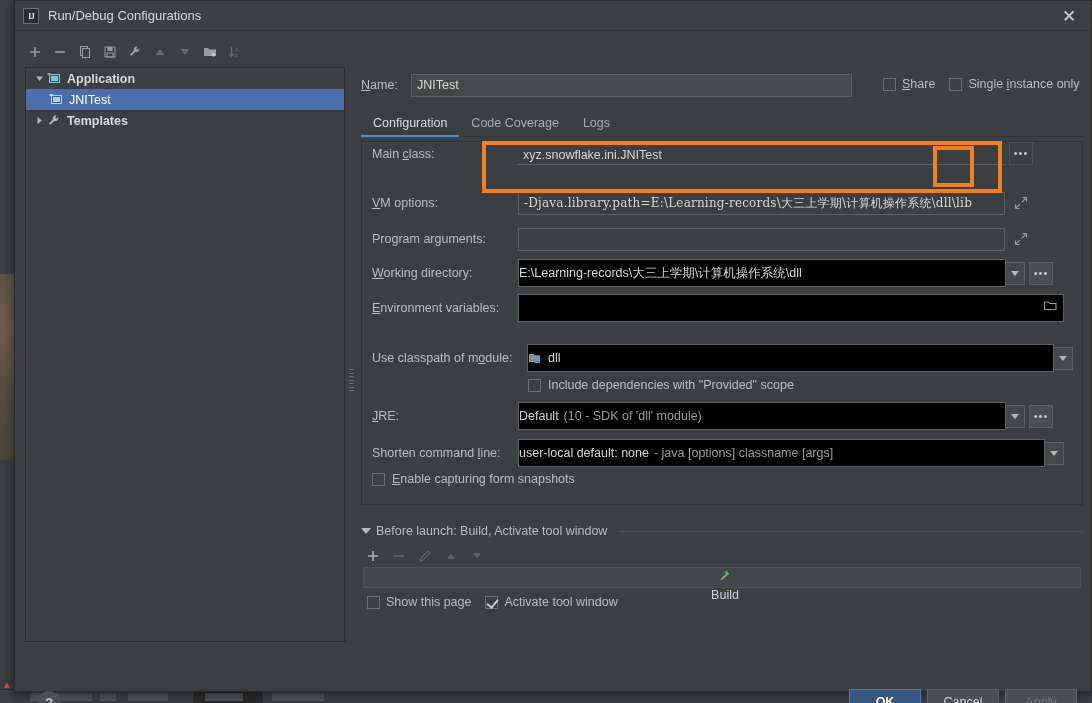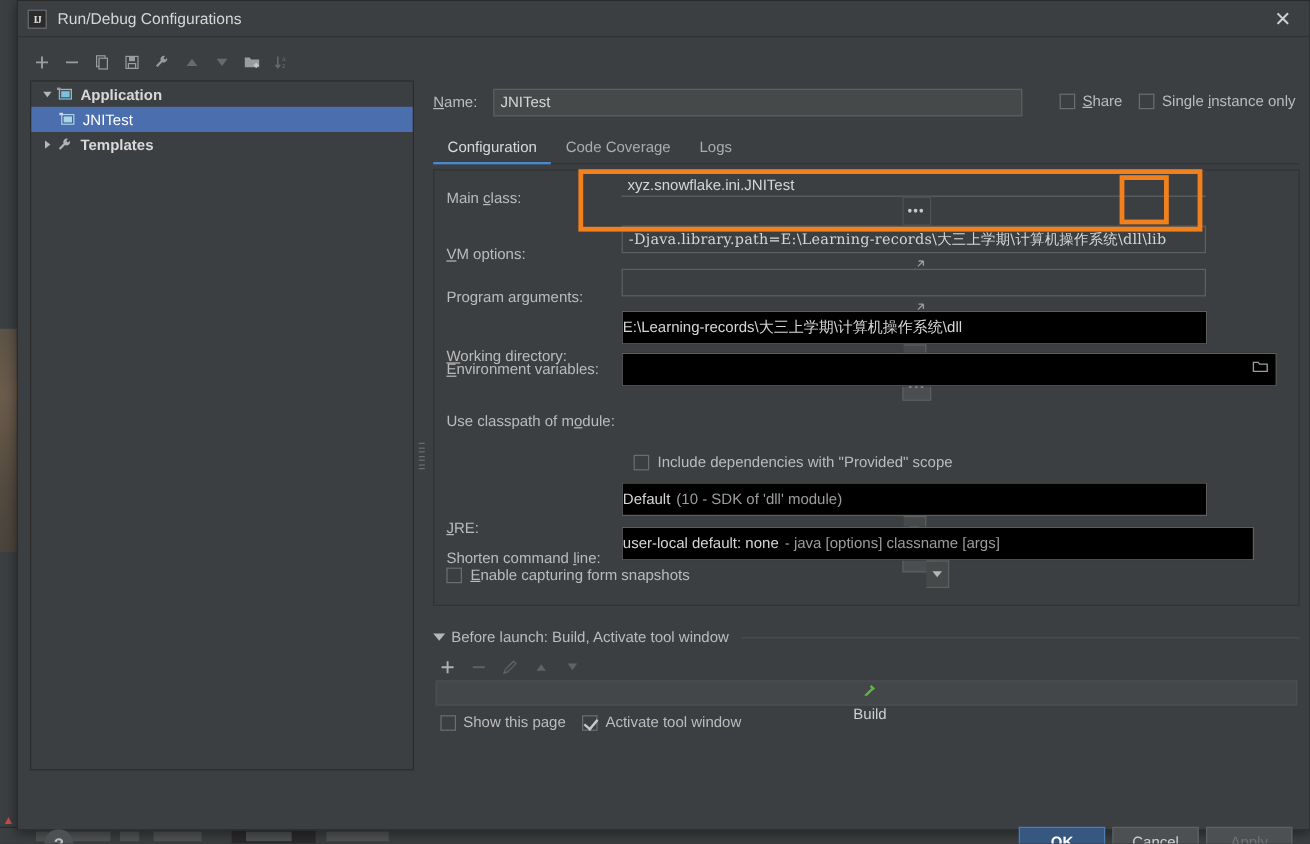--- a/index.html
+++ b/index.html
@@ -234,21 +234,21 @@
     width: 722px; height: 364px;
     border: 1px solid #323232;
     background: #3c3f41;
   }
   .frow {
     position: absolute; left: 0;
     display: flex; align-items: center;
     width: 100%;
   }
   .frow .lbl { width: 156px; flex: 0 0 156px; padding-left: 10px; }
-  .field-wrap { position: relative; display: flex; align-items: center; flex-direction: column; }
+  .field-wrap { position: relative; display: flex; align-items: center; }
   .combofield {
     background: #000000;
     border: 1px solid #5e6060;
     height: 28px;
     display: flex; align-items: center;
     color: #d6d6d6; font-size: 12.5px;
     padding: 0 0;
     white-space: nowrap; overflow: hidden;
   }
   .combo-arrow {
@@ -611,20 +611,34 @@
             <div style="position:absolute;right:6px;top:4px;">
               <svg width="15" height="14" viewBox="0 0 15 14">
                 <path d="M1.5 4h4l1.2 1.5H13v6H1.5z" fill="none" stroke="#9b9e9f" stroke-width="1.1"></path>
               </svg>
             </div>
           </div>
         </div>
 
         <div class="frow" style="top:202px;gap:9px;">
           <div class="lbl">Use classpath of m<u>o</u>dule:</div>
+          <div class="field-wrap">
+            <div class="combofield" style="width:527px;gap:6px;">
+              <span style="display:flex;">
+                <svg width="14" height="13" viewBox="0 0 14 13">
+                  <path d="M1 2h4.5l1 1.3H12V10H1z" fill="#8e9295"></path>
+                  <rect x="6.5" y="6" width="5" height="5" fill="#4f9bc4"></rect>
+                </svg>
+              </span>
+              <span>dll</span>
+            </div>
+            <div class="combo-arrow">
+              <span class="arrow-down"></span>
+            </div>
+          </div>
         </div>
 
         <div class="sub-check" style="left:166px;top:236px;">
           <span class="cb"></span>
           <span>Include dependencies with "Provided" scope</span>
         </div>
 
         <div class="frow" style="top:260px;">
           <div class="lbl"><u>J</u>RE:</div>
           <div class="field-wrap">

